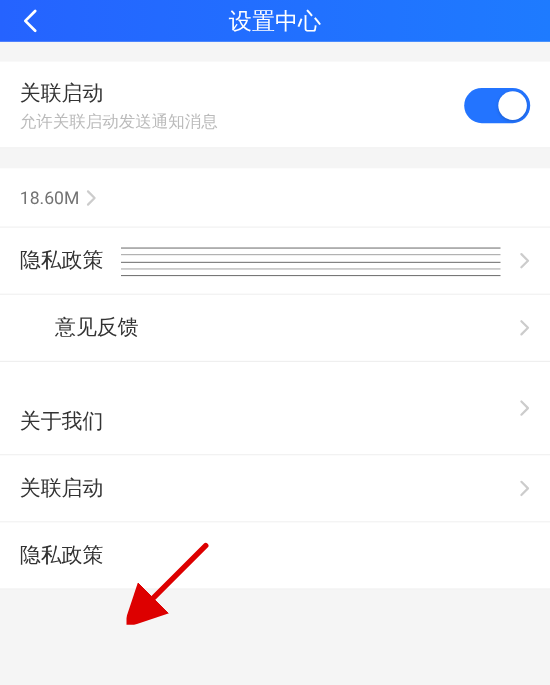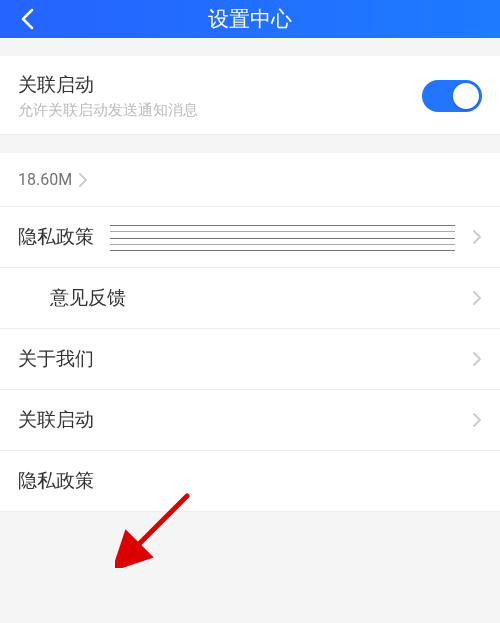--- a/index.html
+++ b/index.html
@@ -191,21 +191,21 @@
   <div class="row">
     <div class="row-label" style="flex:1;margin-left:32px;">意见反馈</div>
     <div class="chevron">
       <svg width="10" height="16" viewBox="0 0 10 16">
           <path d="M2 2 L8 8 L2 14" stroke="#ccc" stroke-width="2" fill="none" stroke-linecap="round" stroke-linejoin="round"></path>
         </svg>
     </div>
   </div>
 
   <div class="row">
-    <div class="row-label" style="flex:1;">关于我们</div>
+    <div class="row-label" style="flex:1;margin-top:24px;">关于我们</div>
     <div class="chevron">
       <svg width="10" height="16" viewBox="0 0 10 16">
           <path d="M2 2 L8 8 L2 14" stroke="#ccc" stroke-width="2" fill="none" stroke-linecap="round" stroke-linejoin="round"></path>
         </svg>
     </div>
   </div>
 
   <div class="row">
     <div class="row-label" style="flex:1;">关联启动</div>
     <div class="chevron">

